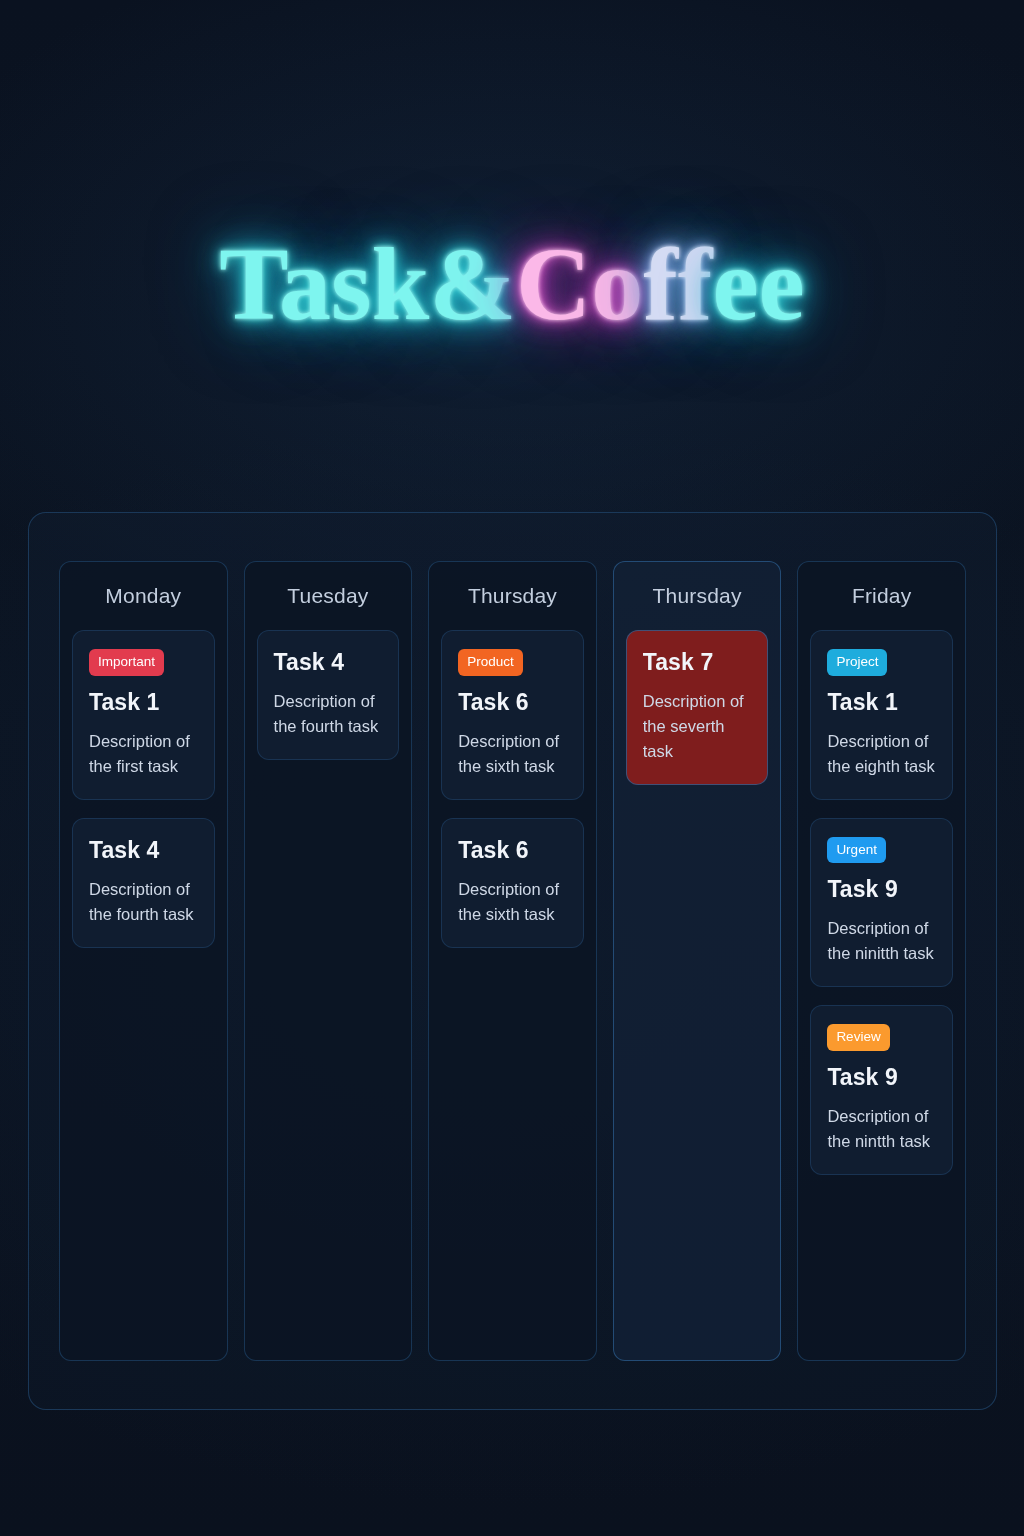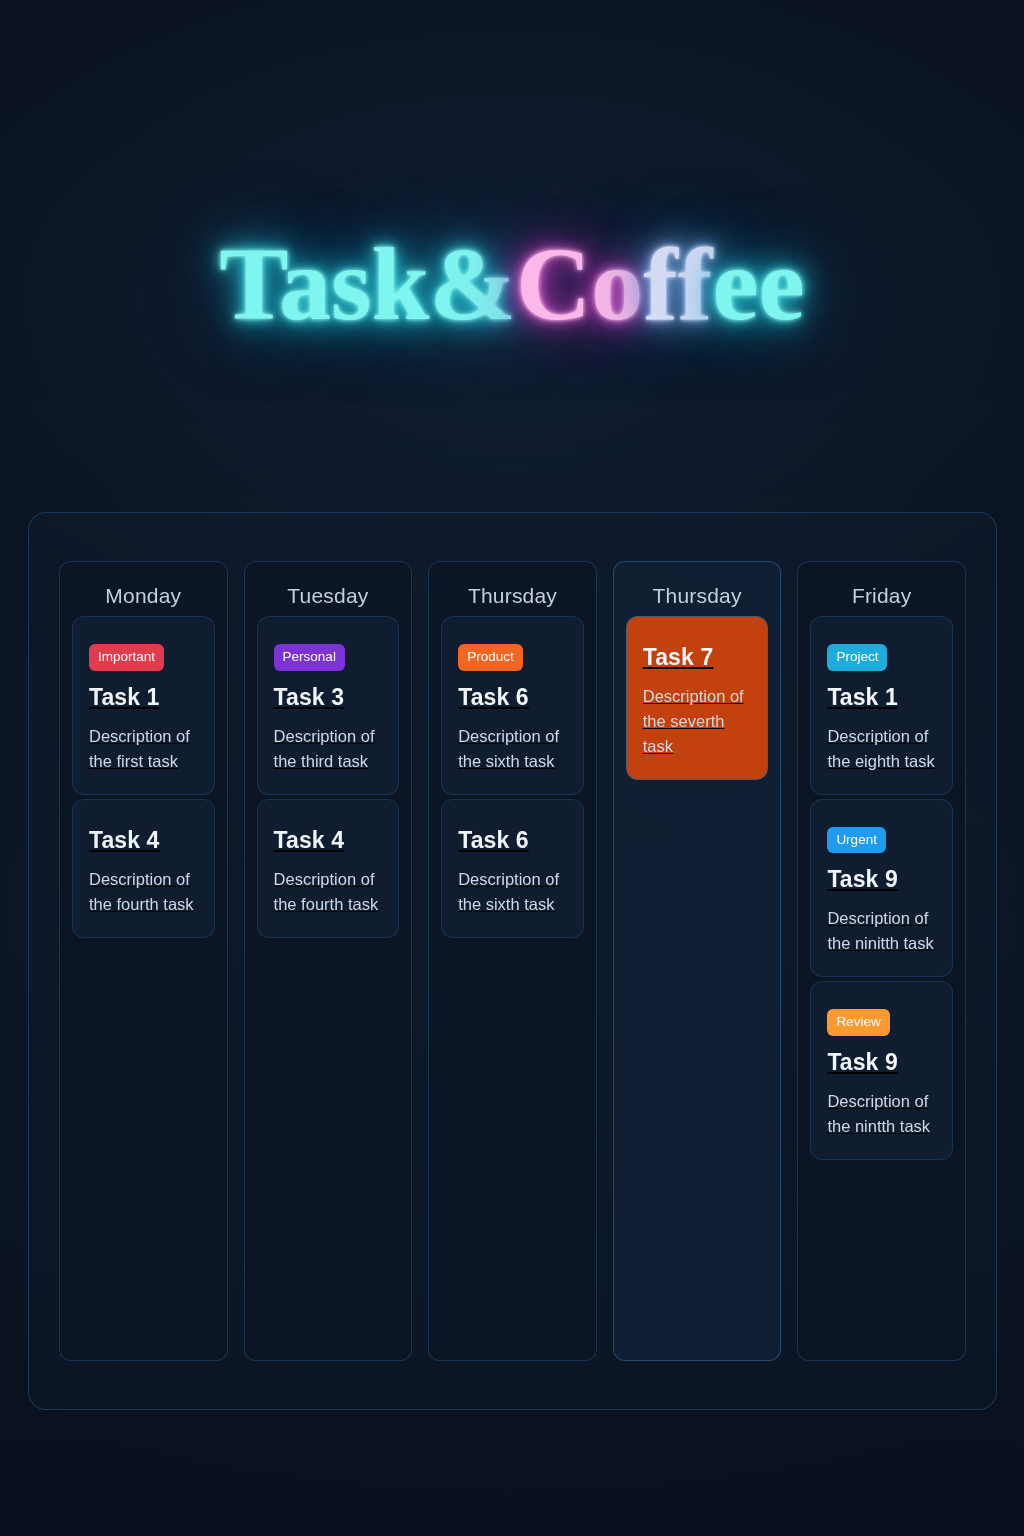--- a/index.html
+++ b/index.html
@@ -91,45 +91,44 @@
 
   .day-column {
     flex:1 1 0;
     min-width:0;
     border:1px solid rgba(36,82,126,0.55);
     border-radius:12px;
     background:rgba(11,20,35,0.75);
     padding:22px 12px 14px 12px;
     display:flex;
     flex-direction:column;
-    gap:4px;
+    gap:18px;
   }
   .day-column.is-active {
     background:rgba(17,31,52,0.92);
     border-color:rgba(44,96,146,0.7);
   }
 
   .day-header {
     text-align:center;
     font-size:21px;
     font-weight:400;
     color:#c3cede;
     letter-spacing:0.2px;
     margin-bottom:4px;
   }
 
   .task-card {
     background:#101d30;
     border:1px solid rgba(34,74,116,0.5);
     border-radius:12px;
-    padding:27px 16px 20px 16px;
-    text-decoration:underline;
+    padding:18px 16px 20px 16px;
   }
   .task-card.is-active {
-    background:#c2410c;
+    background:#7f1d1d;
     border-color:rgba(46,98,148,0.75);
   }
 
   .task-badge {
     display:inline-block;
     font-size:13.5px;
     line-height:1;
     font-weight:400;
     color:#ffffff;
     padding:6px 9px 7px 9px;
@@ -165,21 +164,20 @@
     <div class="day-column">
       <div class="day-header">Monday</div>
       <div class="task-card"><span class="task-badge" style="background: rgb(226, 59, 78);">Important</span><div class="task-title">Task 1</div><div class="task-desc">Description of the first task</div></div>
       <div class="task-card">
         <div class="task-title">Task 4</div>
         <div class="task-desc">Description of the fourth task</div>
       </div>
     </div>
     <div class="day-column">
       <div class="day-header">Tuesday</div>
-      <div class="task-card"><span class="task-badge" style="background: rgb(124, 51, 214);">Personal</span><div class="task-title">Task 3</div><div class="task-desc">Description of the third task</div></div>
       <div class="task-card">
         <div class="task-title">Task 4</div>
         <div class="task-desc">Description of the fourth task</div>
       </div>
     </div>
     <div class="day-column">
       <div class="day-header">Thursday</div>
       <div class="task-card"><span class="task-badge" style="background: rgb(242, 101, 34);">Product</span><div class="task-title">Task 6</div><div class="task-desc">Description of the sixth task</div></div>
       <div class="task-card">
         <div class="task-title">Task 6</div>

